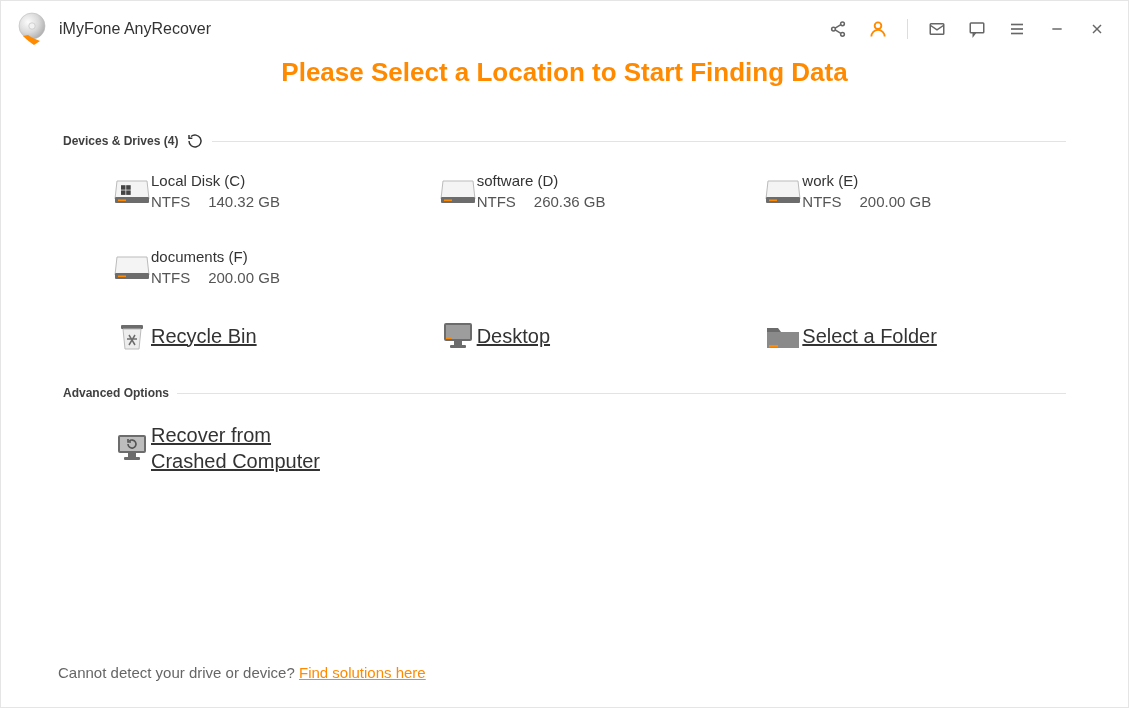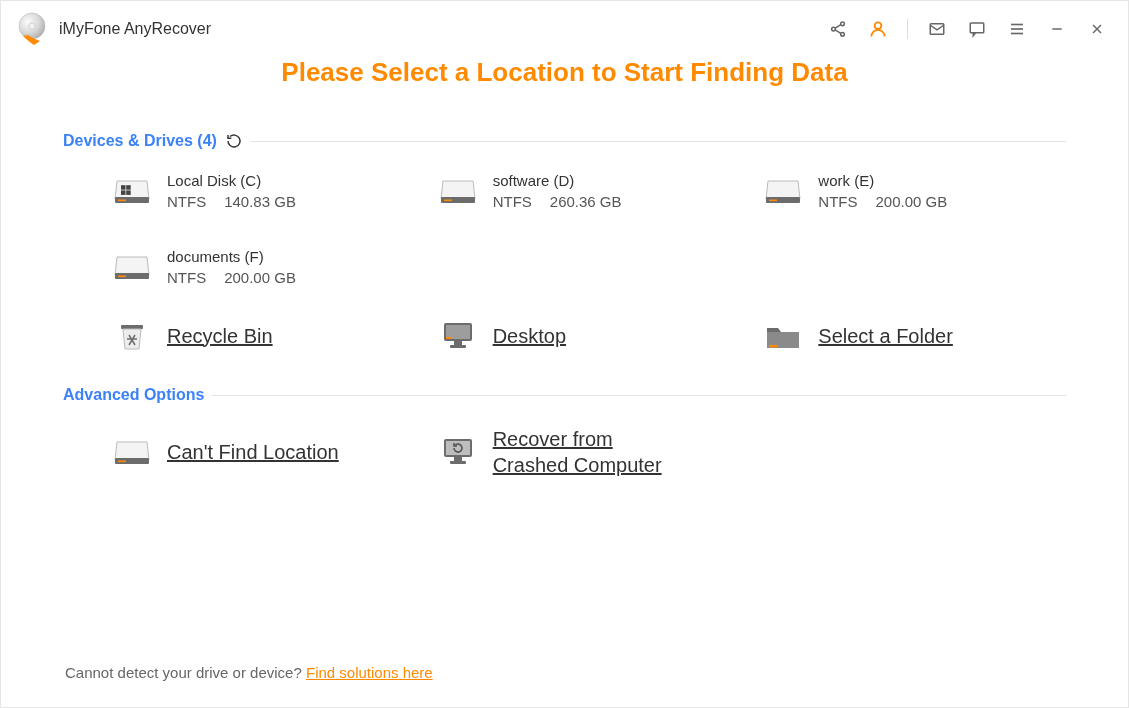--- a/index.html
+++ b/index.html
@@ -50,23 +50,23 @@
       margin-bottom: 44px;
     }
     .section { margin-bottom: 34px; }
     .section-header {
       display: flex;
       align-items: center;
       gap: 8px;
       margin-bottom: 22px;
     }
     .section-title {
-      font-size: 16px;
+      font-size: 12px;
       font-weight: 600;
-      color: #3b82f6;
+      color: #404040;
       white-space: nowrap;
     }
     .section-rule {
       flex: 1;
       height: 1px;
       background: #e3e3e3;
     }
     .refresh-btn {
       width: 18px; height: 18px;
       display: inline-flex;
@@ -77,21 +77,20 @@
     .grid {
       display: grid;
       grid-template-columns: repeat(3, 1fr);
       column-gap: 24px;
       row-gap: 38px;
       padding-left: 50px;
     }
     .item {
       display: flex;
       align-items: center;
-      gap: 16px;
       cursor: pointer;
     }
     .item-icon {
       width: 38px;
       height: 32px;
       flex-shrink: 0;
       display: flex;
       align-items: center;
       justify-content: center;
     }
@@ -104,21 +103,21 @@
     .drive-sub {
       display: flex;
       gap: 18px;
       font-size: 15px;
       color: #555;
     }
     .single-label { font-size: 20px; color: #333; text-decoration: underline; }
 
     .footer {
       position: absolute;
-      left: 64px;
+      left: 57px;
       bottom: 26px;
       font-size: 15px;
       color: #666;
     }
     .footer a {
       color: #ff8a00;
       text-decoration: underline;
       cursor: pointer;
     }
   </style>
@@ -216,21 +215,21 @@
             <rect x="8" y="10.2" width="4.5" height="4.5" fill="#444"></rect>
             <rect x="13.2" y="10.2" width="4.5" height="4.5" fill="#444"></rect>
             <rect x="8" y="15.4" width="4.5" height="4.5" fill="#444"></rect>
             <rect x="13.2" y="15.4" width="4.5" height="4.5" fill="#444"></rect>
           </svg>
         </span>
         <div class="drive-body">
           <span class="drive-name">Local Disk (C)</span>
           <div class="drive-sub">
             <span>NTFS</span>
-            <span>140.83 GB</span>
+            <span>140.32 GB</span>
           </div>
         </div>
       </div>
 
       <div class="item">
         <span class="item-icon">
           <svg width="38" height="32" viewBox="0 0 38 32">
             <path d="M4 6 L34 6 L36 24 L2 24 Z" fill="#f4f4f4" stroke="#bbb"></path>
             <rect x="2" y="22" width="34" height="6" rx="1" fill="#6c6c6c"></rect>
             <rect x="5" y="24.5" width="8" height="1.6" fill="#ff8a00"></rect>
@@ -319,30 +318,20 @@
       </div>
     </div>
   </div>
 
   <div class="section">
     <div class="section-header">
       <span class="section-title">Advanced Options</span>
       <span class="section-rule"></span>
     </div>
     <div class="grid">
-      <div class="item">
-        <span class="item-icon">
-          <svg width="38" height="32" viewBox="0 0 38 32">
-            <path d="M4 6 L34 6 L36 24 L2 24 Z" fill="#f4f4f4" stroke="#bbb"></path>
-            <rect x="2" y="22" width="34" height="6" rx="1" fill="#6c6c6c"></rect>
-            <rect x="5" y="24.5" width="8" height="1.6" fill="#ff8a00"></rect>
-          </svg>
-        </span>
-        <span class="single-label">Can't Find Location</span>
-      </div>
 
       <div class="item">
         <span class="item-icon">
           <svg width="36" height="34" viewBox="0 0 36 34">
             <rect x="4" y="4" width="28" height="18" rx="2" fill="#6c6c6c"></rect>
             <rect x="6" y="6" width="24" height="14" fill="#bdbdbd"></rect>
             <path d="M14 13a4 4 0 1 0 1.2-2.8" stroke="#555" stroke-width="1.6" fill="none"></path>
             <polyline points="14 8 14 11 17 11" stroke="#555" stroke-width="1.6" fill="none"></polyline>
             <rect x="14" y="22" width="8" height="4" fill="#6c6c6c"></rect>
             <rect x="10" y="26" width="16" height="3" rx="1" fill="#6c6c6c"></rect>

